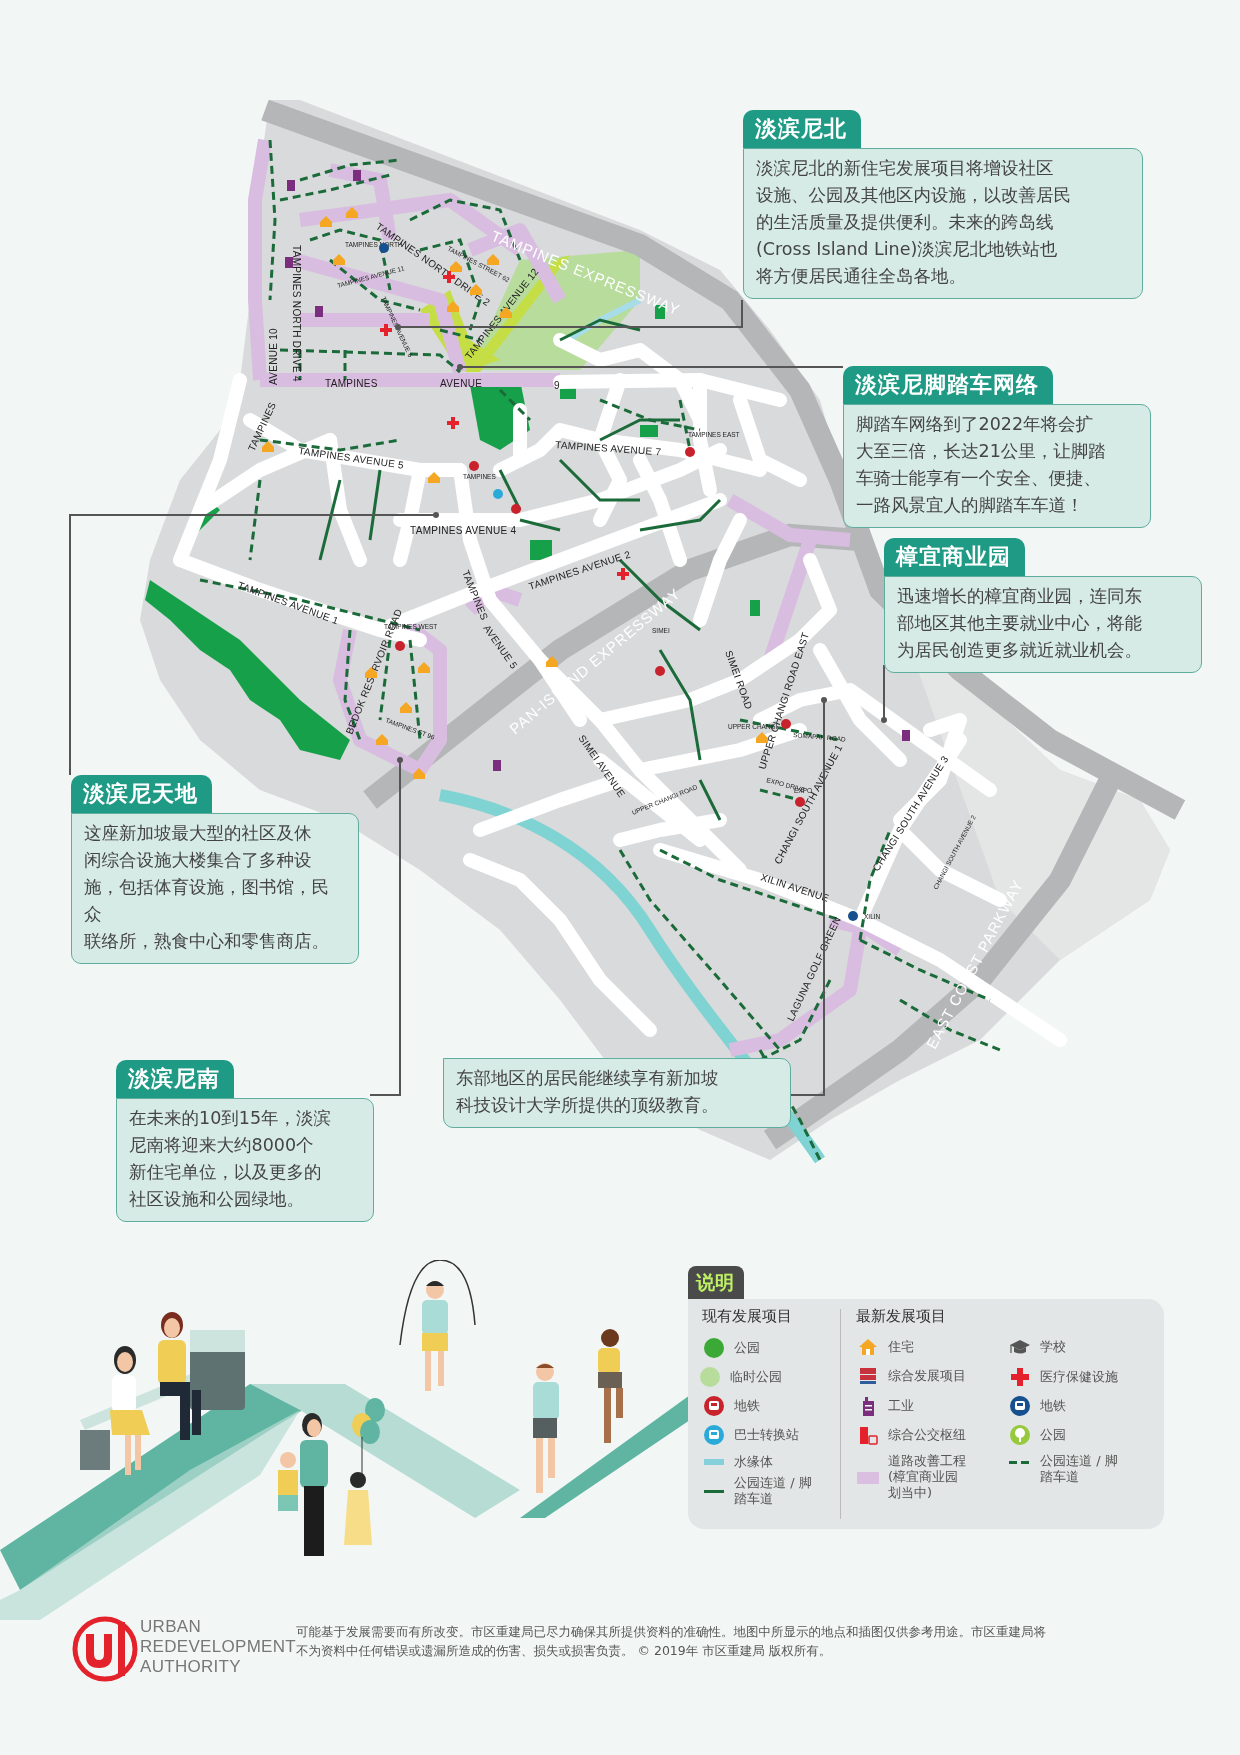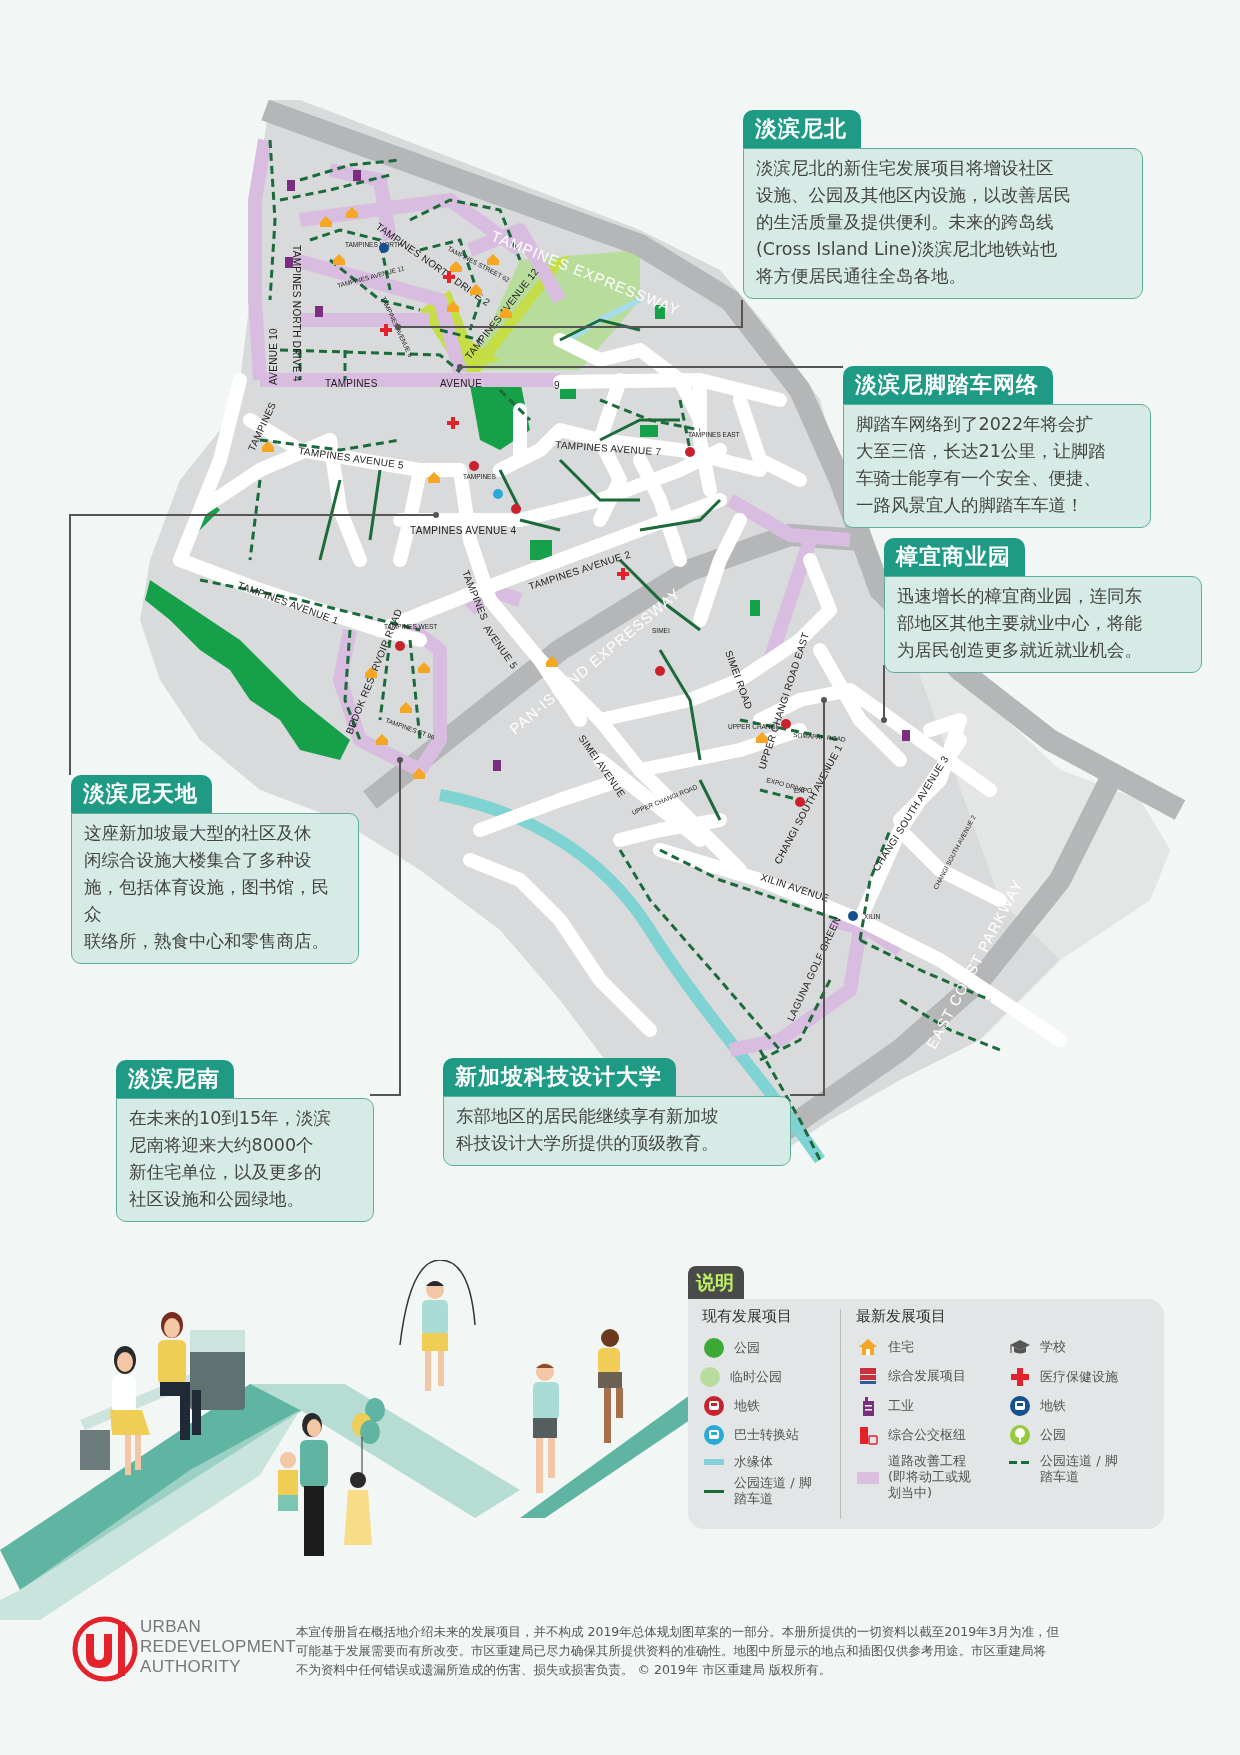--- a/index.html
+++ b/index.html
@@ -307,21 +307,20 @@
   <div class="ctitle">淡滨尼南</div>
   <div class="cbody">
     <div>在未来的10到15年，淡滨</div>
     <div>尼南将迎来大约8000个</div>
     <div>新住宅单位，以及更多的</div>
     <div>社区设施和公园绿地。</div>
   </div>
 </div>
 
 <div class="callout" style="left:443px;top:1058px;width:348px;">
-  <div class="ctitle">新加坡科技设计大学</div>
   <div class="cbody">
     <div>东部地区的居民能继续享有新加坡</div>
     <div>科技设计大学所提供的顶级教育。</div>
   </div>
 </div>
 
 <svg class="abs" style="left:0;top:1260px;" width="700" height="360" viewBox="0 0 700 360">
 
   <path d="M0,290 L250,124 L345,124 L270,170 L20,330 Z" fill="#5fb5a2"></path>
   <path d="M250,124 L345,124 L520,230 L475,258 L300,150 Z" fill="#b6dcd3"></path>
@@ -496,21 +495,21 @@
       <span>综合公交枢纽</span>
     </div>
     <div class="litem" style="left:166px;top:154px;align-items:flex-start;">
       <span class="ic" style="margin-top:18px;">
           <svg width="24" height="14">
             <rect x="1" y="1" width="22" height="12" fill="#dabfe0"></rect>
           </svg>
         </span>
       <span style="line-height:16px;">
         <span style="display:block">道路改善工程</span>
-        <span style="display:block">(即将动工或规</span>
+        <span style="display:block">(樟宜商业园</span>
         <span style="display:block">划当中)</span>
       </span>
     </div>
 
     <div class="litem" style="left:318px;top:38px;">
       <span class="ic">
           <svg width="24" height="20">
             <path d="M2,8 L12,3 L22,8 L12,13 Z" fill="#555"></path>
             <path d="M6,10 L6,15 Q12,18 18,15 L18,10 L12,13 Z" fill="#555"></path>
             <line x1="3" y1="8" x2="3" y2="16" stroke="#555" stroke-width="1.2"></line>
@@ -562,16 +561,15 @@
   <circle cx="33" cy="33" r="30" fill="none" stroke="#e3222b" stroke-width="5"></circle>
   <rect x="46" y="6" width="7" height="54" fill="#e3222b"></rect>
   <path d="M14,18 L22,18 L22,38 Q22,44 27,44 Q32,44 32,38 L32,18 L40,18 L40,40 Q40,52 27,52 Q14,52 14,40 Z" fill="#e3222b"></path>
 </svg>
 <div class="ura-words">
   <div>URBAN</div>
   <div>REDEVELOPMENT</div>
   <div>AUTHORITY</div>
 </div>
 <div class="footer-text">
-  <div>本宣传册旨在概括地介绍未来的发展项目，并不构成 2019年总体规划图草案的一部分。本册所提供的一切资料以截至2019年3月为准，但</div>
   <div>可能基于发展需要而有所改变。市区重建局已尽力确保其所提供资料的准确性。地图中所显示的地点和插图仅供参考用途。市区重建局将</div>
   <div>不为资料中任何错误或遗漏所造成的伤害、损失或损害负责。 © 2019年 市区重建局 版权所有。</div>
 </div>
 
 </body></html>

